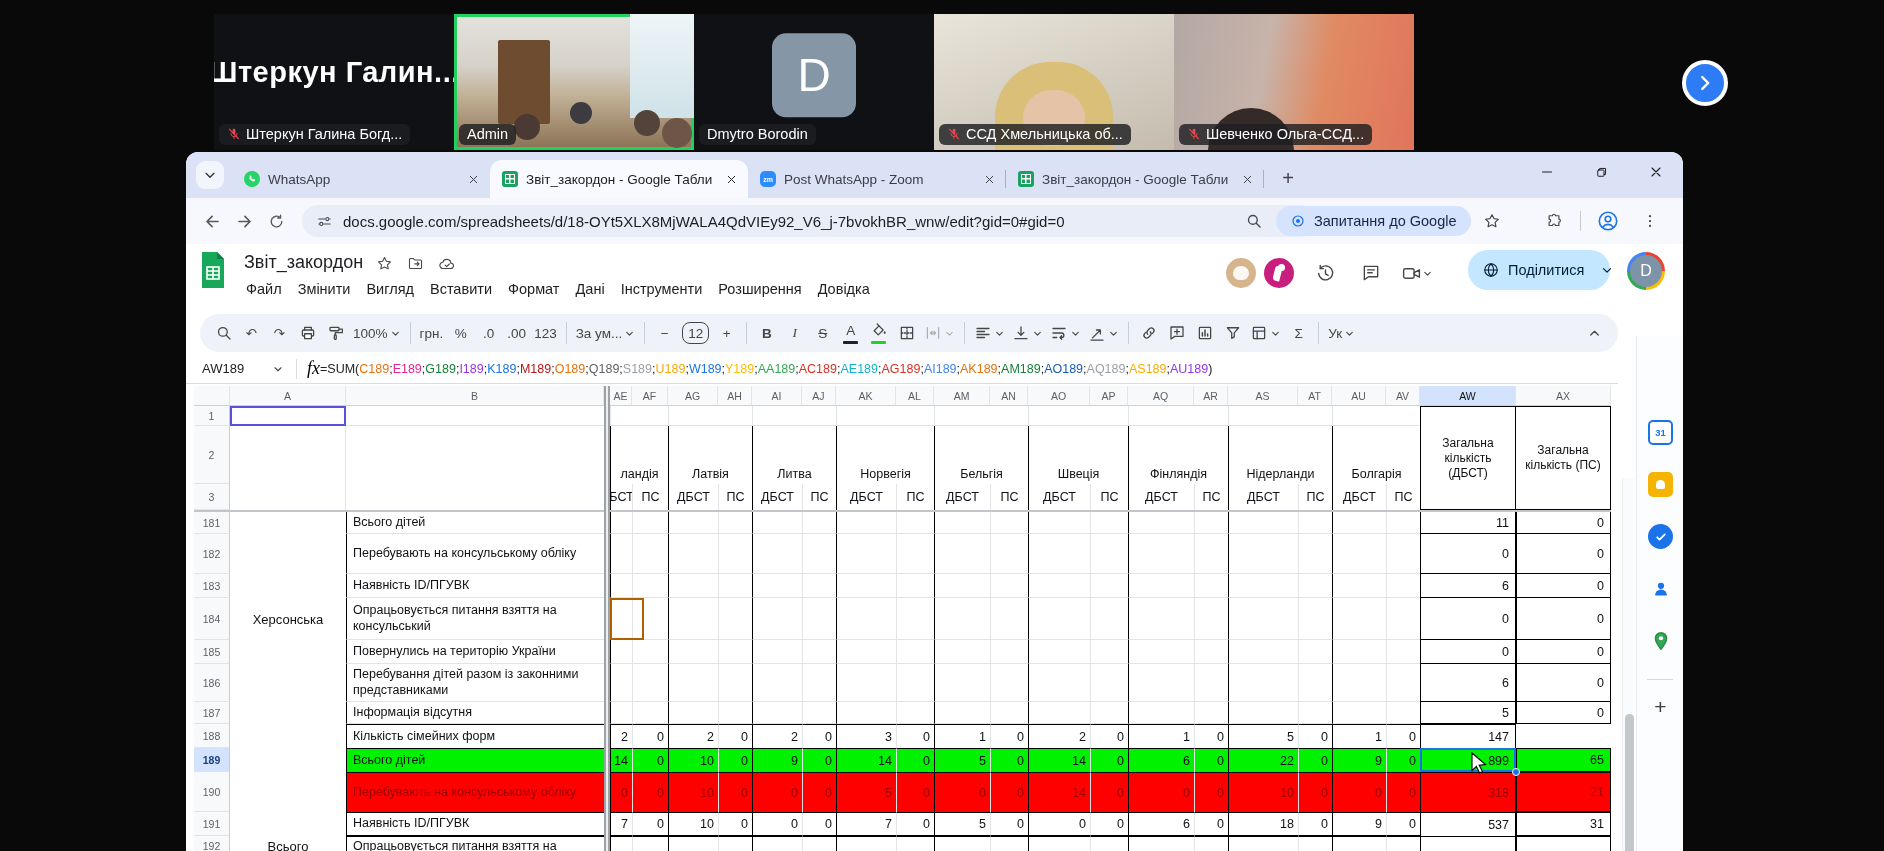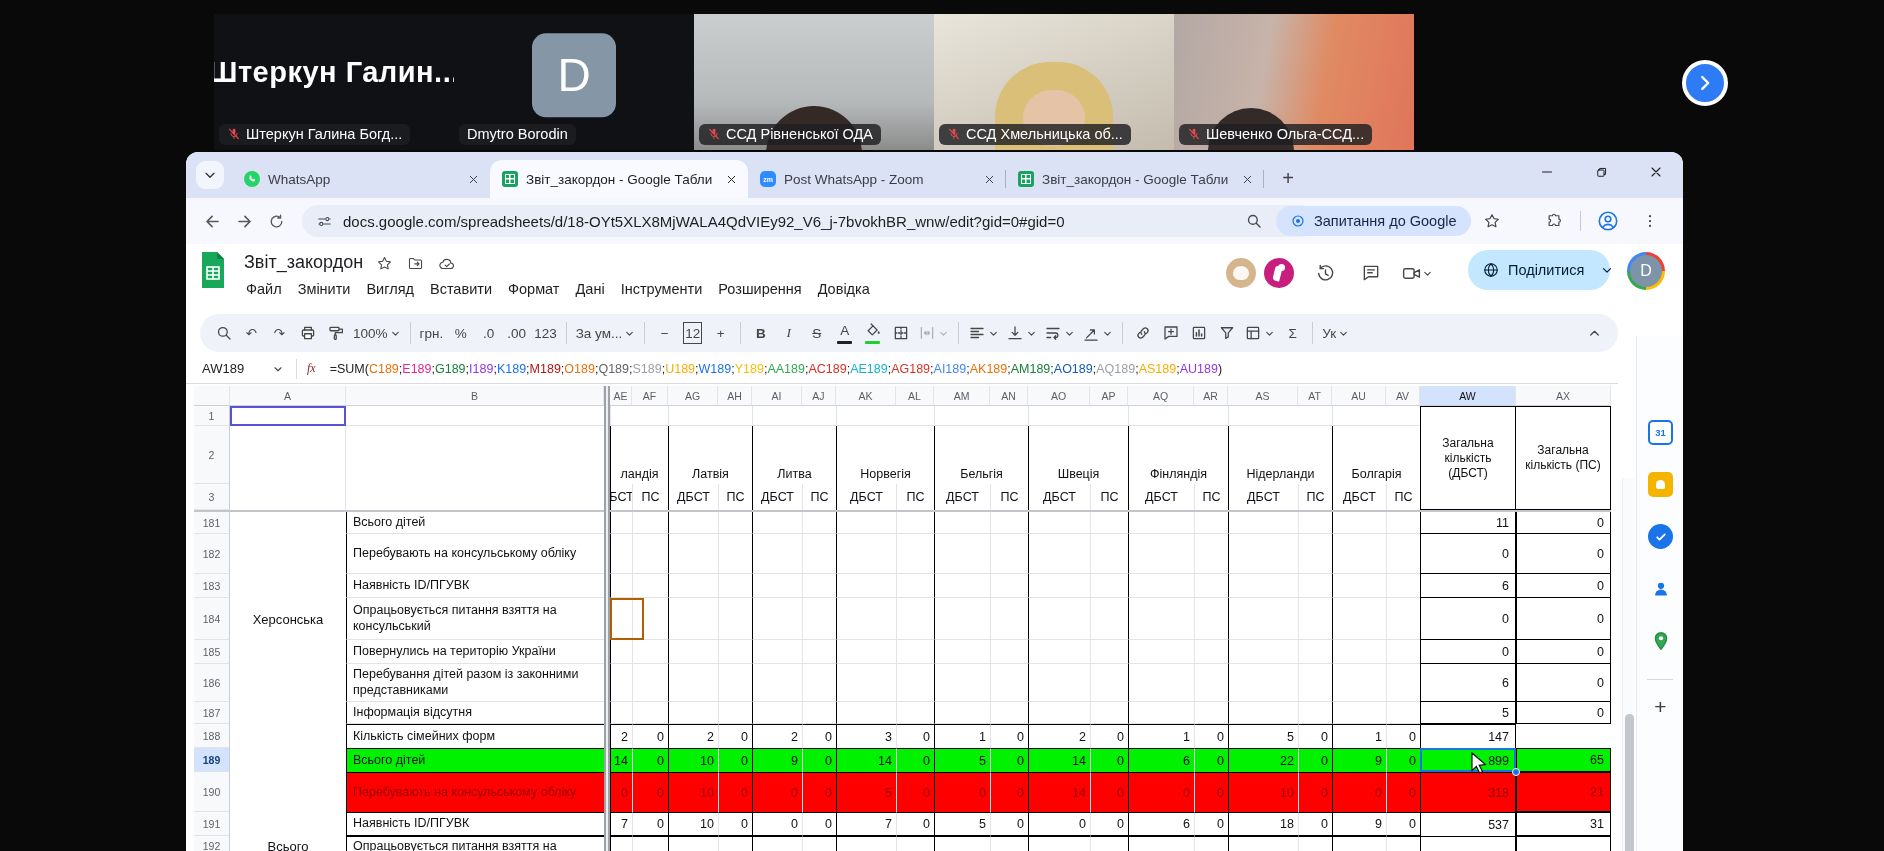--- a/index.html
+++ b/index.html
@@ -73,25 +73,25 @@
   .avatarcore{width:32px;height:32px;border-radius:50%;background:#7d93a8;color:#fff;font-size:16px;
               display:flex;align-items:center;justify-content:center;}
   .toolbar{position:absolute;left:14px;top:70px;width:1418px;height:38px;border-radius:19px;background:#eff3f9;
            display:flex;align-items:center;padding:0 10px;gap:1px;}
   .ti{height:28px;min-width:27px;padding:0 3px;display:flex;align-items:center;justify-content:center;gap:2px;
       border-radius:4px;color:#444746;font-size:13.5px;position:relative;flex:none;}
   .ti.bold{font-weight:bold;} .ti.ital{font-style:italic;font-family:"Liberation Serif",serif;} 
   .ti.strike{text-decoration:line-through;}
   .ti .cbar{position:absolute;left:6px;right:6px;bottom:3px;height:3.5px;border-radius:1px;}
   .ti.dis{opacity:.38;}
-  .ti .box{border:1.5px solid #444746;border-radius:0;width:19px;height:22px;display:flex;align-items:center;justify-content:center;}
+  .ti .box{border:1.5px solid #444746;border-radius:8px;width:27px;height:22px;display:flex;align-items:center;justify-content:center;}
   .tsepv{width:1px;height:22px;background:#c7cdd6;margin:0 5px;flex:none;}
   .fbar{position:absolute;left:0;top:110px;width:1432px;height:30px;border-bottom:1px solid #dadce0;display:flex;align-items:center;}
   .namebox{width:86px;padding-left:16px;font-size:13px;color:#202124;}
-  .fx{font-style:italic;color:#7f1d1d;font-size:12px;font-family:"Liberation Serif",serif;margin:0 14px 0 10px;}
+  .fx{font-style:italic;color:#000000;font-size:18px;font-family:"Liberation Serif",serif;margin:0 0 0 10px;}
   .formula{font-size:12.5px;color:#202124;white-space:nowrap;overflow:hidden;}
 
   
   .grid{position:absolute;left:8px;top:142px;width:1417px;height:466px;background:#fff;overflow:hidden;}
   .gc{position:absolute;font-size:12.5px;color:#101114;display:flex;align-items:center;overflow:hidden;background:#fff;}
   .hdrcell{background:#f8f9fa;color:#5b5f66;font-size:10.5px;justify-content:center;border-right:1px solid #e3e5e8;border-bottom:1px solid #cfd1d4;}
   .rncell{background:#f8f9fa;color:#5b5f66;font-size:10.5px;justify-content:center;border-right:1px solid #c9ccd1;border-bottom:1px solid #e1e3e6;}
   .num{justify-content:flex-end;padding-right:4px;}
   .lbl{padding:1px 4px 1px 6px;line-height:1.22;align-items:center;}
   .ctr{justify-content:center;}
@@ -121,37 +121,32 @@
           <span style="display: flex;">
             <svg viewBox="0 0 24 24" width="14" height="14" fill="none" stroke="#e5484d" stroke-width="1.6" stroke-linecap="round" stroke-linejoin="round">
               <rect x="9.6" y="3" width="4.8" height="9.5" rx="2.4" fill="#e5484d" stroke="none"></rect>
               <path d="M6.5 11a5.5 5.5 0 0 0 11 0M12 16.5v3.5" stroke="#e5484d"></path>
               <path d="M4.5 4l15 16" stroke="#e5484d" stroke-width="2.2"></path>
             </svg>
           </span>
           <span>Штеркун Галина Богд...</span>
         </div>
       </div>
+      <div class="vtile active ph-office">
+        <div class="win"></div>
+        <div class="cab"></div>
+        <div class="ppl"></div>
+        <div class="vlabel">
+          <span>Admin</span>
+        </div>
+      </div>
       <div class="vtile">
         <div class="avatarD">D</div>
         <div class="vlabel">
           <span>Dmytro Borodin</span>
-        </div>
-      </div>
-      <div class="vtile ph-gray">
-        <div class="head"></div>
-        <div class="vlabel">
-          <span style="display: flex;">
-            <svg viewBox="0 0 24 24" width="14" height="14" fill="none" stroke="#e5484d" stroke-width="1.6" stroke-linecap="round" stroke-linejoin="round">
-              <rect x="9.6" y="3" width="4.8" height="9.5" rx="2.4" fill="#e5484d" stroke="none"></rect>
-              <path d="M6.5 11a5.5 5.5 0 0 0 11 0M12 16.5v3.5" stroke="#e5484d"></path>
-              <path d="M4.5 4l15 16" stroke="#e5484d" stroke-width="2.2"></path>
-            </svg>
-          </span>
-          <span>ССД Рівненської ОДА</span>
         </div>
       </div>
       <div class="vtile ph-blonde">
         <div class="head"></div>
         <div class="face"></div>
         <div class="vlabel">
           <span style="display: flex;">
             <svg viewBox="0 0 24 24" width="14" height="14" fill="none" stroke="#e5484d" stroke-width="1.6" stroke-linecap="round" stroke-linejoin="round">
               <rect x="9.6" y="3" width="4.8" height="9.5" rx="2.4" fill="#e5484d" stroke="none"></rect>
               <path d="M6.5 11a5.5 5.5 0 0 0 11 0M12 16.5v3.5" stroke="#e5484d"></path>

